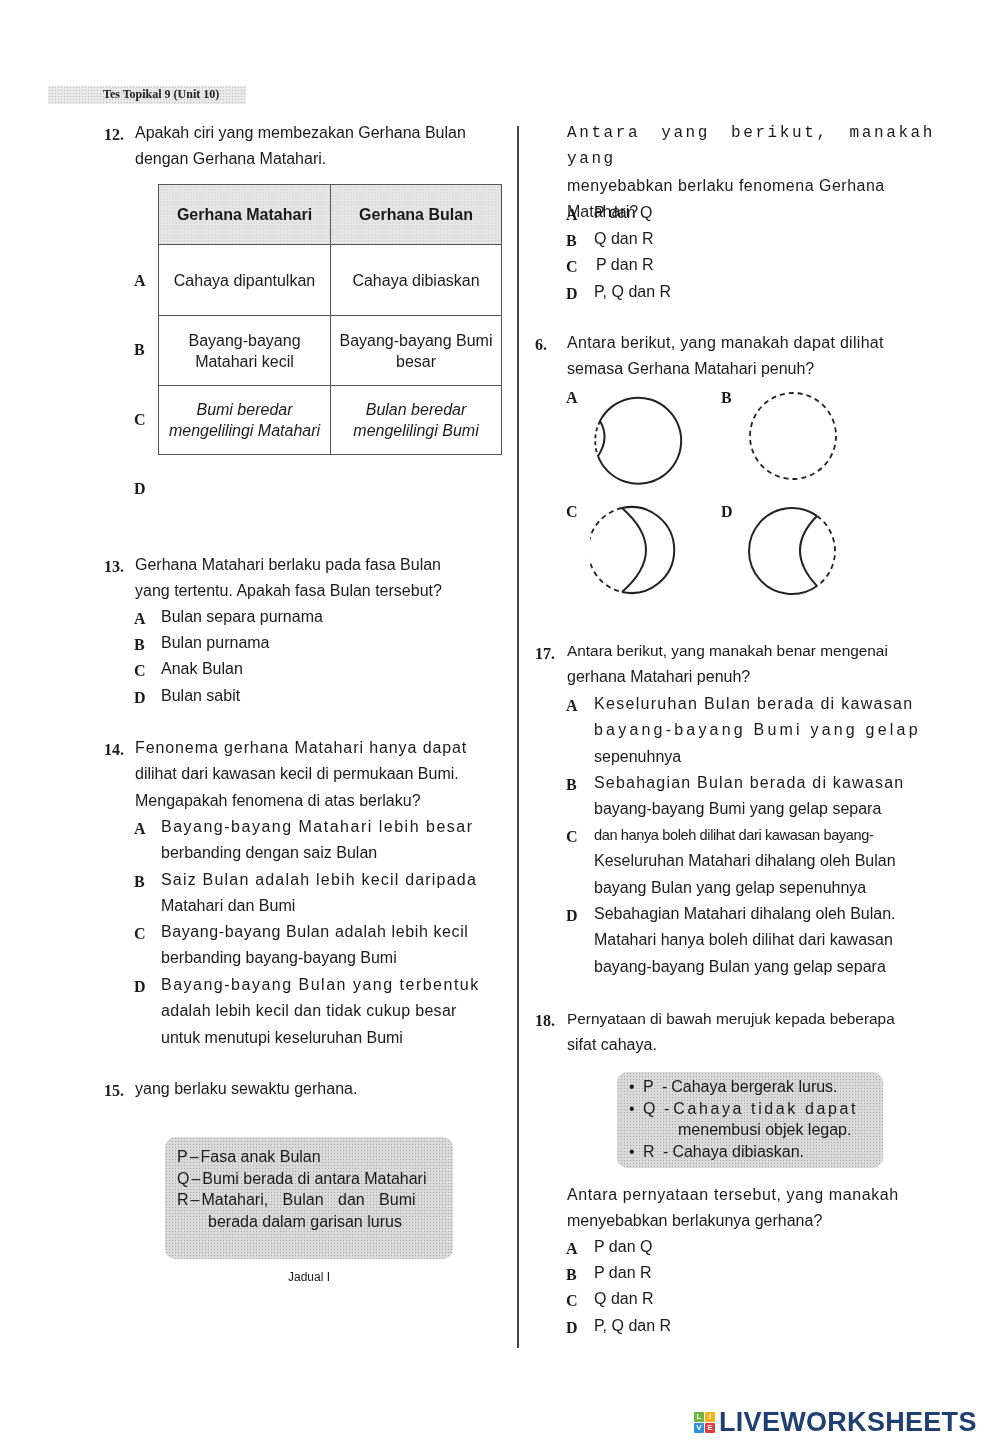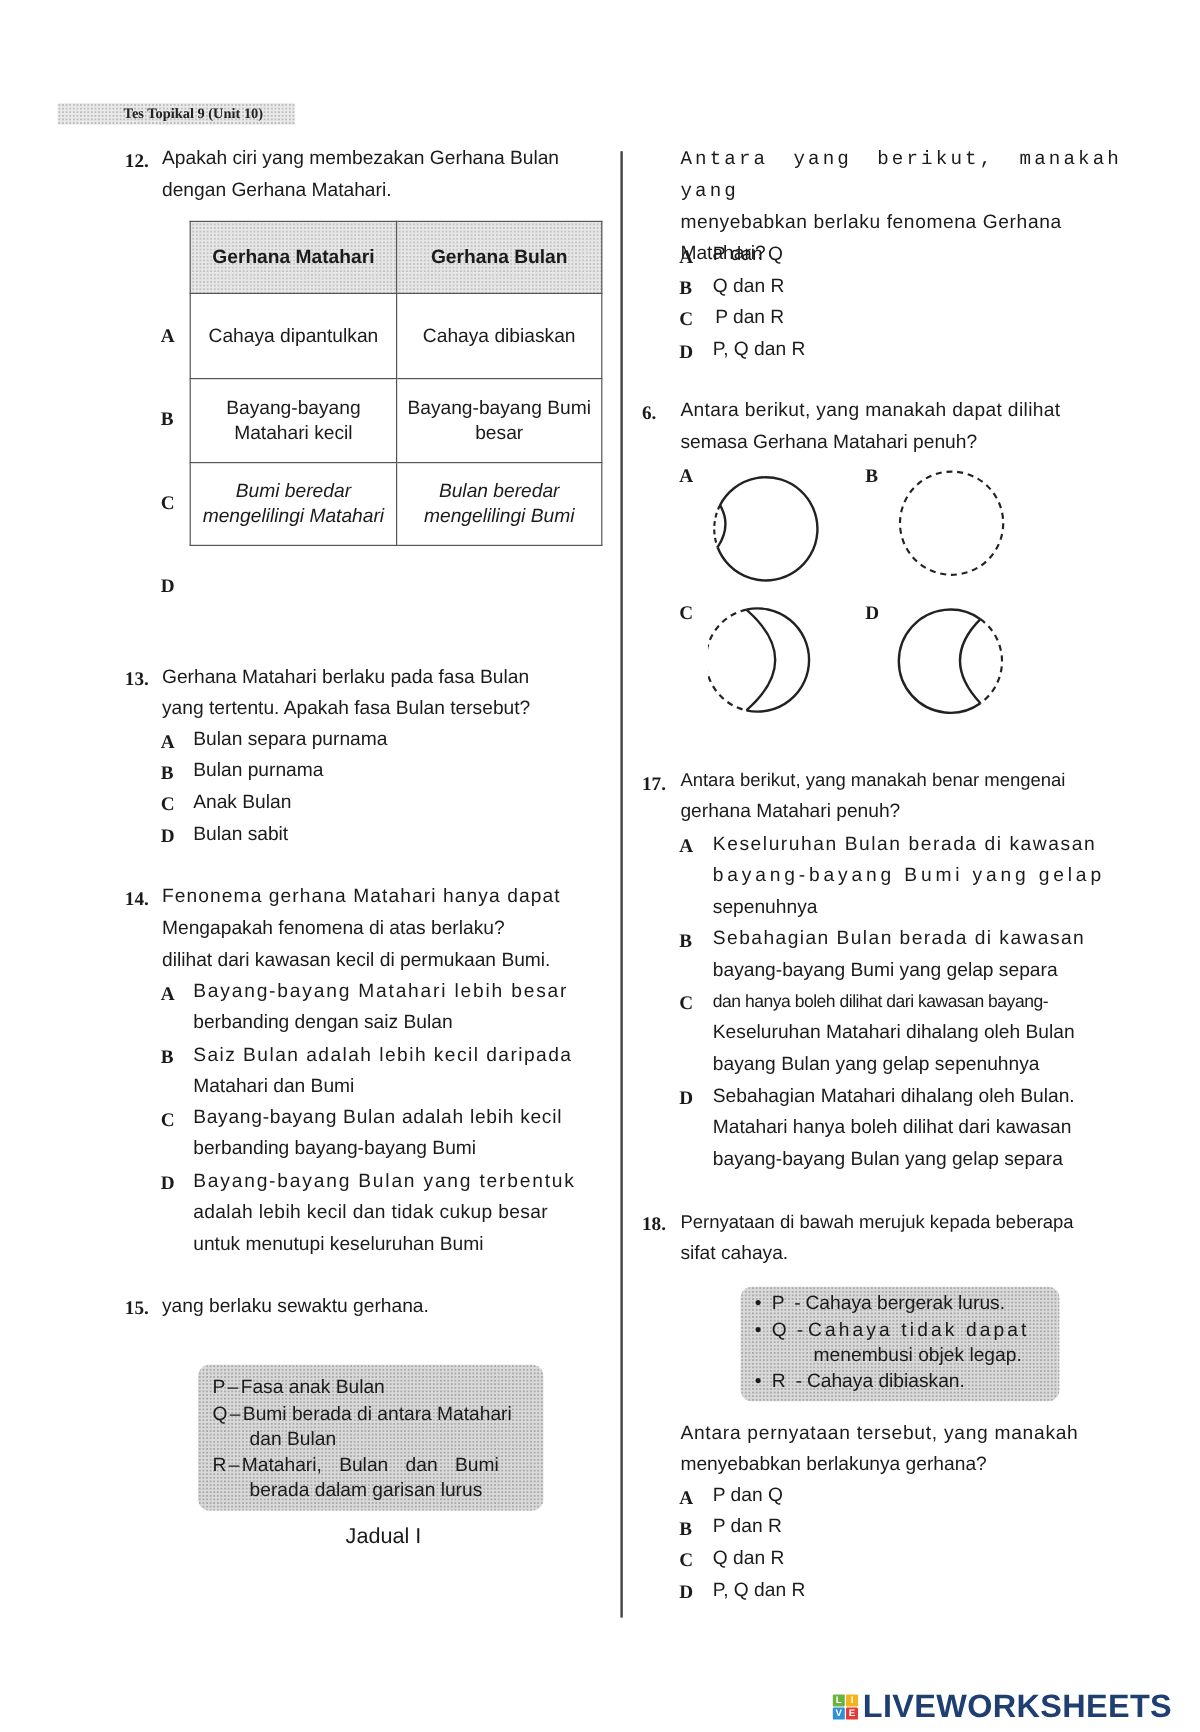--- a/index.html
+++ b/index.html
@@ -40,21 +40,21 @@
 
   .dotbox {
     position: absolute; border-radius: 10px;
     background-color: #d9d9d9;
     background-image: radial-gradient(#a9a9a9 0.9px, transparent 1px);
     background-size: 3px 3px;
     font-size: 16px; line-height: 21.5px; color: #1a1a1a;
   }
   .dotbox .line { position: relative; white-space: nowrap; }
 
-  .caption { position: absolute; font-size: 18px; }
+  .caption { position: absolute; font-size: 12px; }
 
   .figlabel { position: absolute; font-family: "Liberation Serif", "DejaVu Serif", serif; font-weight: bold; font-size: 16px; }
   .fig { position: absolute; }
 
   .logo { position: absolute; left: 694px; top: 1408px; height: 28px; display: flex; align-items: center; }
   .logo-blocks { display: grid; grid-template-columns: 10px 10px; grid-template-rows: 10px 10px; gap: 1px; margin-right: 4px; }
   .logo-blocks div { font-size: 8px; font-weight: bold; color: #fff; text-align: center; line-height: 10px; border-radius: 1px; }
   .logo-text { font-weight: bold; font-size: 27px; color: #1f3f73; letter-spacing: 0.3px; }
 </style>
 </head>
@@ -113,22 +113,22 @@
   <span class="optletter" style="left:134px; top:662px;">C</span>
   <span class="opt" style="left:161px; top:656px;">Anak Bulan</span>
   <span class="optletter" style="left:134px; top:689px;">D</span>
   <span class="opt" style="left:161px; top:683px;">Bulan sabit</span>
 </div>
 
 <div>
   <span class="qnum" style="left:104px; top:741px;">14.</span>
   <div class="q" style="left:135px; top:735px; width:366px;">
     <div class="qtext wide" style="letter-spacing:0.9px;">Fenonema gerhana Matahari hanya dapat</div>
+    <div>dilihat dari kawasan kecil di permukaan Bumi.</div>
     <div>Mengapakah fenomena di atas berlaku?</div>
-    <div>dilihat dari kawasan kecil di permukaan Bumi.</div>
   </div>
 
   <span class="optletter" style="left:134px; top:820px;">A</span>
   <div class="opt" style="left:161px; top:814px; width:340px;">
     <div style="letter-spacing:1.5px;">Bayang-bayang Matahari lebih besar</div>
     <div>berbanding dengan saiz Bulan</div>
   </div>
 
   <span class="optletter" style="left:134px; top:873px;">B</span>
   <div class="opt" style="left:161px; top:867px; width:340px;">
@@ -156,21 +156,20 @@
     <div>yang berlaku sewaktu gerhana.</div>
   </div>
 
   <div class="dotbox" style="left:165px; top:1137px; width:288px; height:122px; padding:9px 0 0 12px;">
     <div class="line">
       <span>P</span><span style="margin:0 2px;">–</span><span>Fasa anak Bulan</span>
     </div>
     <div class="line">
       <span>Q</span><span style="margin:0 2px;">–</span><span>Bumi berada di antara Matahari</span>
     </div>
-    <div class="line" style="padding-left:31px;">dan Bulan</div>
     <div class="line">
       <span>R</span><span style="margin:0 2px;">–</span><span style="word-spacing:10px;">Matahari, Bulan dan Bumi</span>
     </div>
     <div class="line" style="padding-left:31px;">berada dalam garisan lurus</div>
   </div>
 
   <span class="caption" style="left:288px; top:1270px;">Jadual I</span>
 
   <div class="q" style="left:567px; top:120px; width:368px;">
     <div class="qtext" style="letter-spacing:2.6px;font-family:Liberation Mono, monospace;">Antara yang berikut, manakah yang</div>

